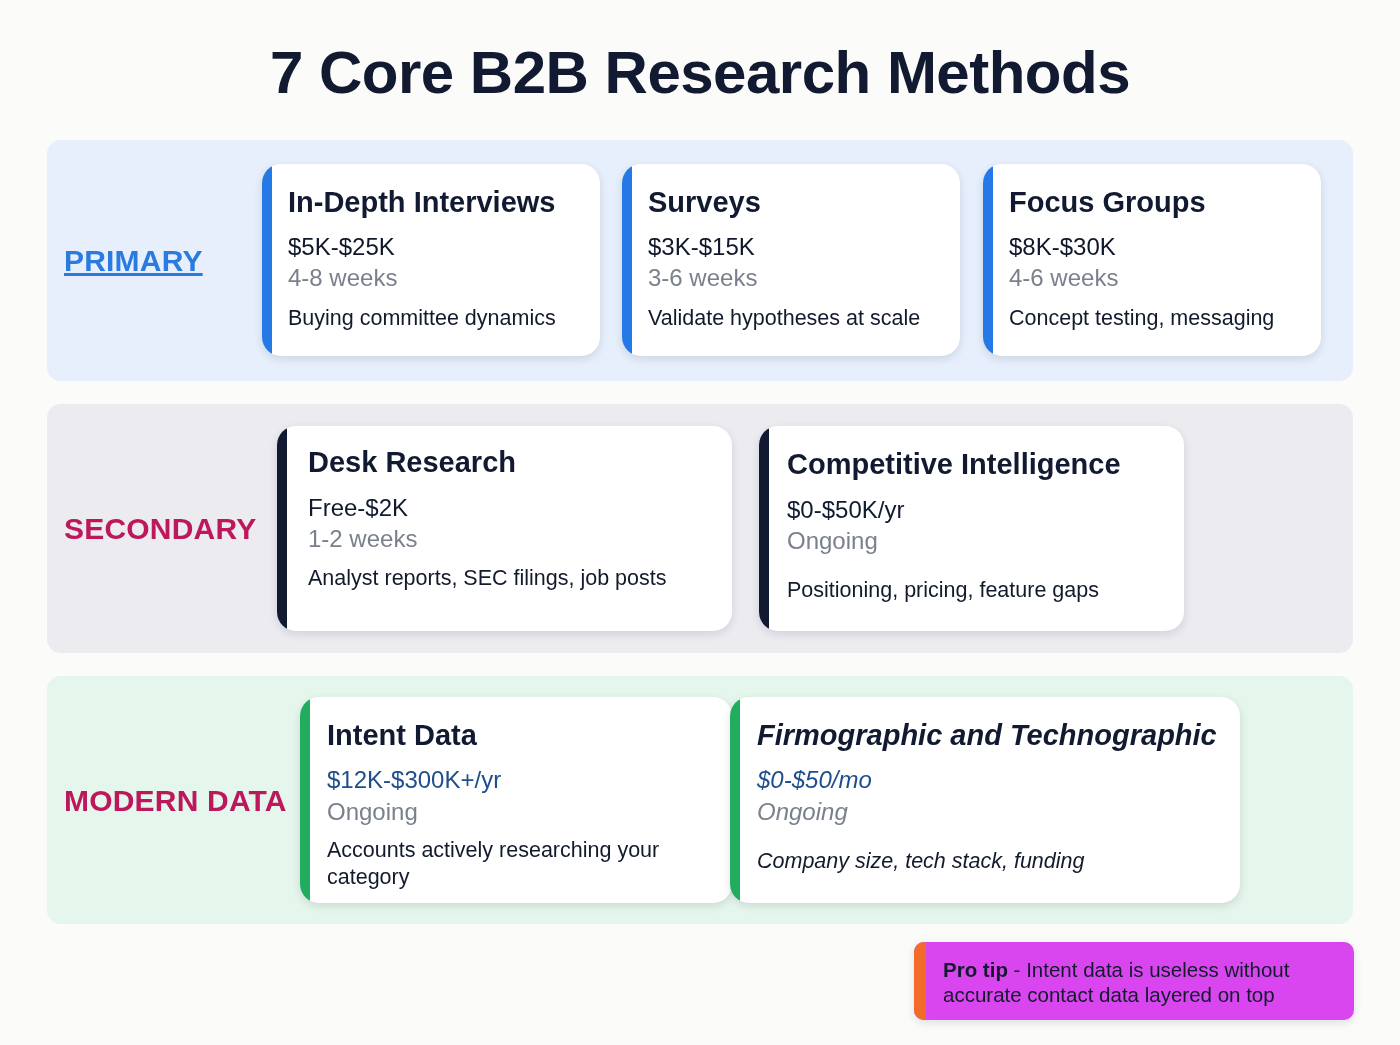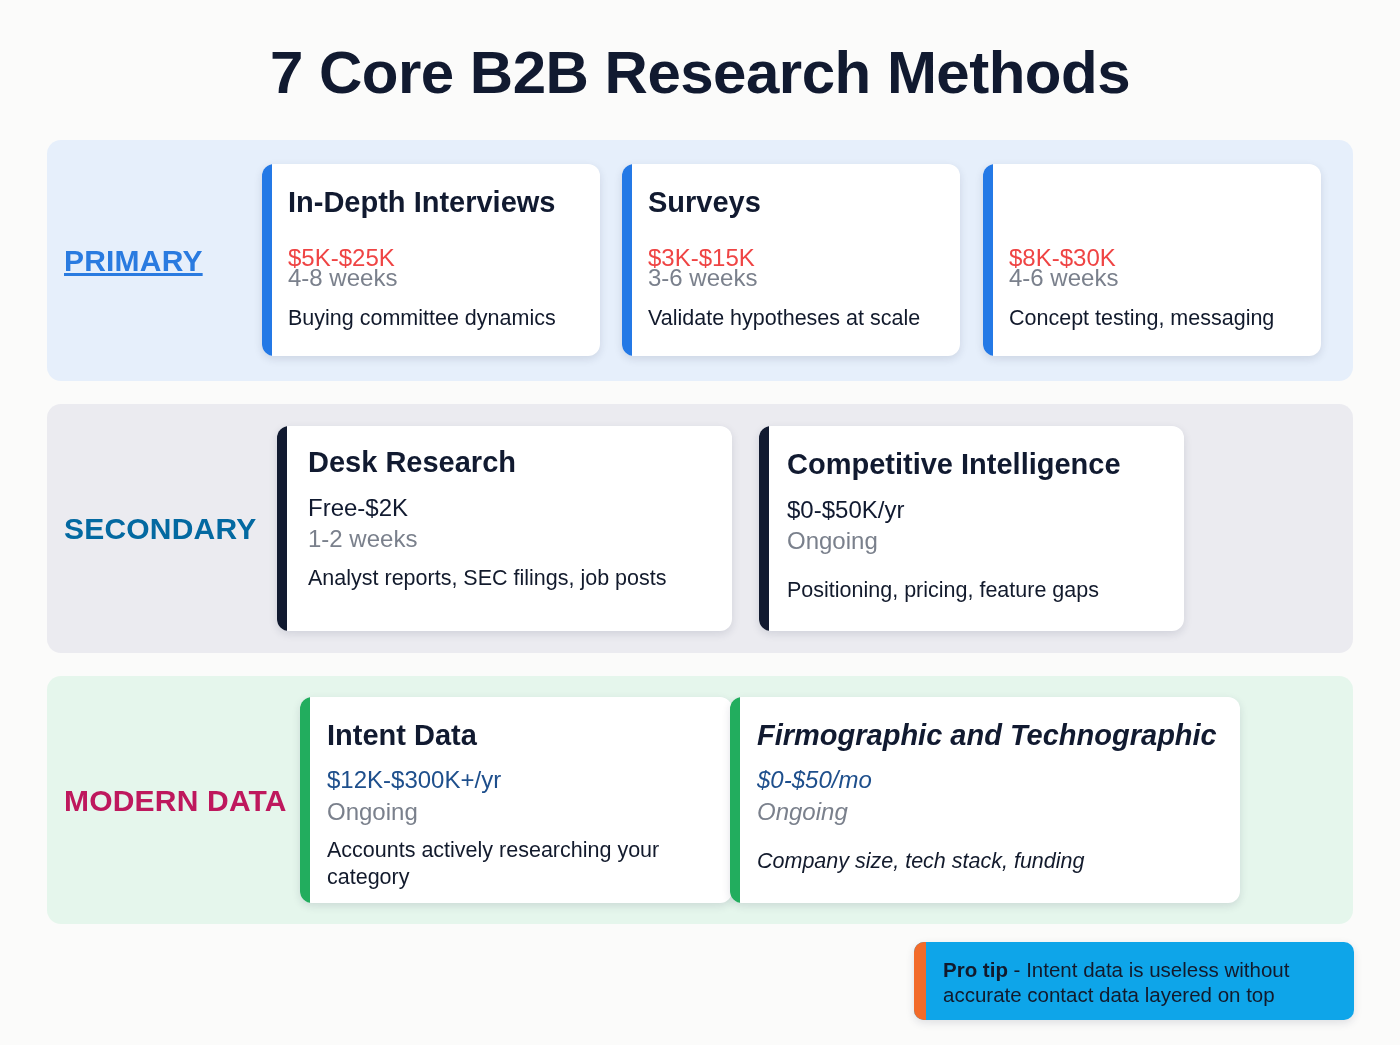--- a/index.html
+++ b/index.html
@@ -15,42 +15,42 @@
     position: absolute; left: 47px; width: 1306px; border-radius: 14px;
   }
   .band.primary { top: 140px; height: 241px; background: #e6effb; }
   .band.secondary { top: 404px; height: 249px; background: #ebebf0; }
   .band.modern { top: 676px; height: 248px; background: #e5f6ec; }
 
   .band-label {
     position: absolute; font-weight: 700; font-size: 30px; letter-spacing: 0.2px;
   }
   .primary .band-label { left: 17px; top: 104px; color: #2a7be0; text-decoration: underline; }
-  .secondary .band-label { left: 17px; top: 108px; color: #0369a1; }
+  .secondary .band-label { left: 17px; top: 108px; color: #be185d; }
   .modern .band-label { left: 17px; top: 108px; color: #be185d; }
 
   .card {
-    position: absolute; background: #ffffff; border-radius: 12px;
+    position: absolute; background: #ffffff; border-radius: 19px;
     box-shadow: 0 3px 8px rgba(30, 40, 70, 0.13);
     overflow: hidden;
     padding-left: 37px;
   }
   .card::before {
     content: ""; position: absolute; left: 0; top: 0; bottom: 0; width: 10px;
   }
   .primary .card::before { background: #2479e6; }
   .secondary .card::before { background: #111a30; }
   .modern .card::before { background: #22ad5e; }
 
   .card-title { position: absolute; font-weight: 700; font-size: 29px; color: #111a30; white-space: nowrap; }
   .card-cost { position: absolute; font-size: 24px; white-space: nowrap; }
   .card-time { position: absolute; font-size: 24px; color: #7a808c; white-space: nowrap; }
   .card-desc { position: absolute; font-size: 21.5px; color: #121a2c; line-height: 27px; }
 
-  .primary .card-cost { color: #ef4444; margin-top: 11px; }
+  .primary .card-cost { color: #0f172a; }
   .secondary .card-cost { color: #111a30; }
   .modern .card-cost { color: #1e4f8c; }
 
   
   .primary .card { top: 24px; width: 338px; height: 192px; }
   .primary .card .card-title { left: 26px; top: 24px; }
   .primary .card .card-cost { left: 26px; top: 94px; }
   .primary .card .card-time { left: 26px; top: 126px; }
   .primary .card .card-desc { left: 26px; top: 168px; white-space: nowrap; }
   .primary .card { height: 192px; }
@@ -76,21 +76,21 @@
   
   .modern .card { top: 21px; height: 206px; }
   .modern .card .card-title { left: 27px; top: 22px; }
   .modern .card .card-cost { left: 27px; top: 69px; }
   .modern .card .card-time { left: 27px; top: 101px; }
   .modern .card .card-desc { left: 27px; top: 140px; width: 380px; }
   .modern .card.firmo .card-desc { top: 151px; white-space: nowrap; }
 
   .tip {
     position: absolute; left: 914px; top: 942px; width: 440px; height: 78px;
-    background: #0ea5e9; border-radius: 10px; overflow: hidden;
+    background: #d946ef; border-radius: 10px; overflow: hidden;
     box-shadow: 0 3px 8px rgba(30, 40, 70, 0.13);
   }
   .tip::before {
     content: ""; position: absolute; left: 0; top: 0; bottom: 0; width: 12px; background: #f26b2a;
   }
   .tip-text {
     position: absolute; left: 29px; top: 15px; width: 400px;
     font-size: 20.5px; line-height: 25px; color: #121a2c;
   }
   .tip-strong { font-weight: 700; }
@@ -111,20 +111,21 @@
   </div>
 
   <div class="card" style="left:575px;text-decoration:underline;">
     <div class="card-title">Surveys</div>
     <div class="card-cost">$3K-$15K</div>
     <div class="card-time">3-6 weeks</div>
     <div class="card-desc">Validate hypotheses at scale</div>
   </div>
 
   <div class="card" style="left:936px;">
+    <div class="card-title">Focus Groups</div>
     <div class="card-cost">$8K-$30K</div>
     <div class="card-time">4-6 weeks</div>
     <div class="card-desc">Concept testing, messaging</div>
   </div>
 </section>
 
 <section class="band secondary">
   <div class="band-label">SECONDARY</div>
 
   <div class="card" style="left:230px; width:455px;">

